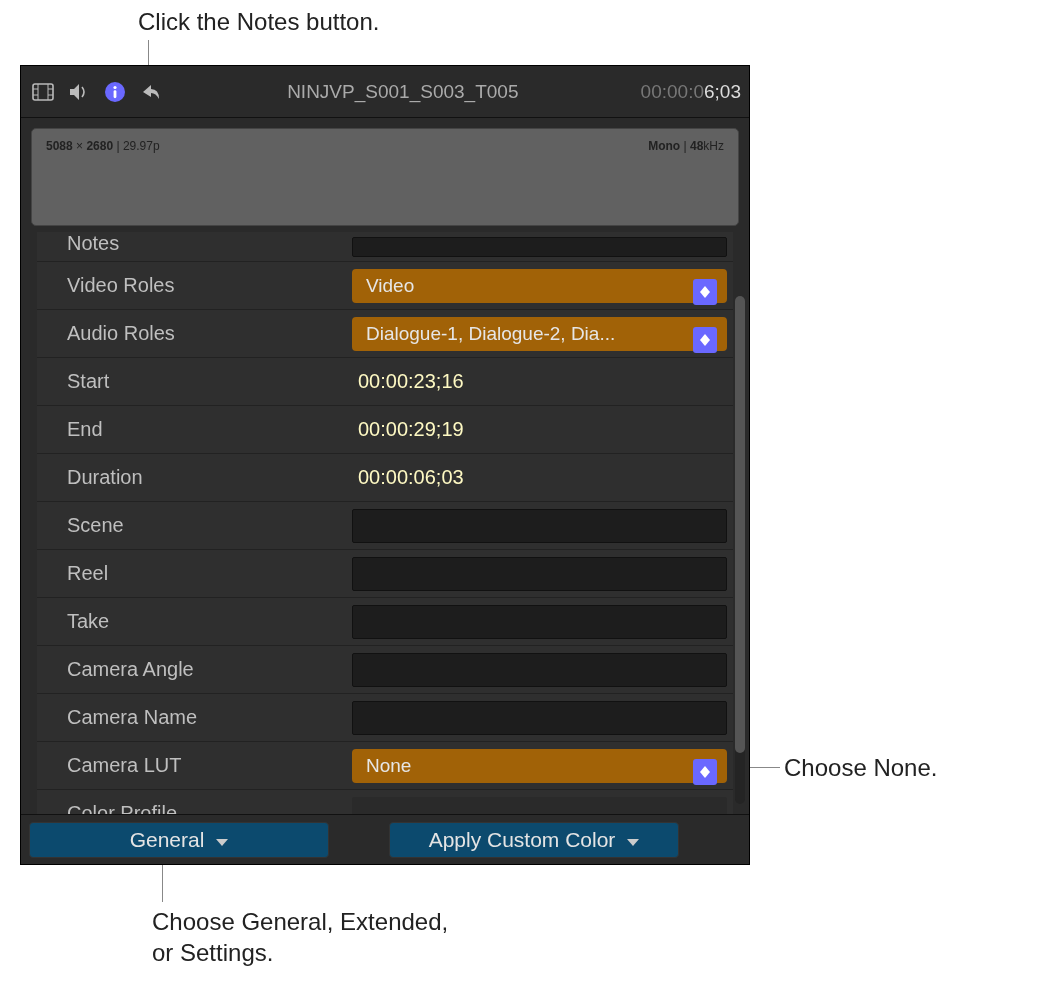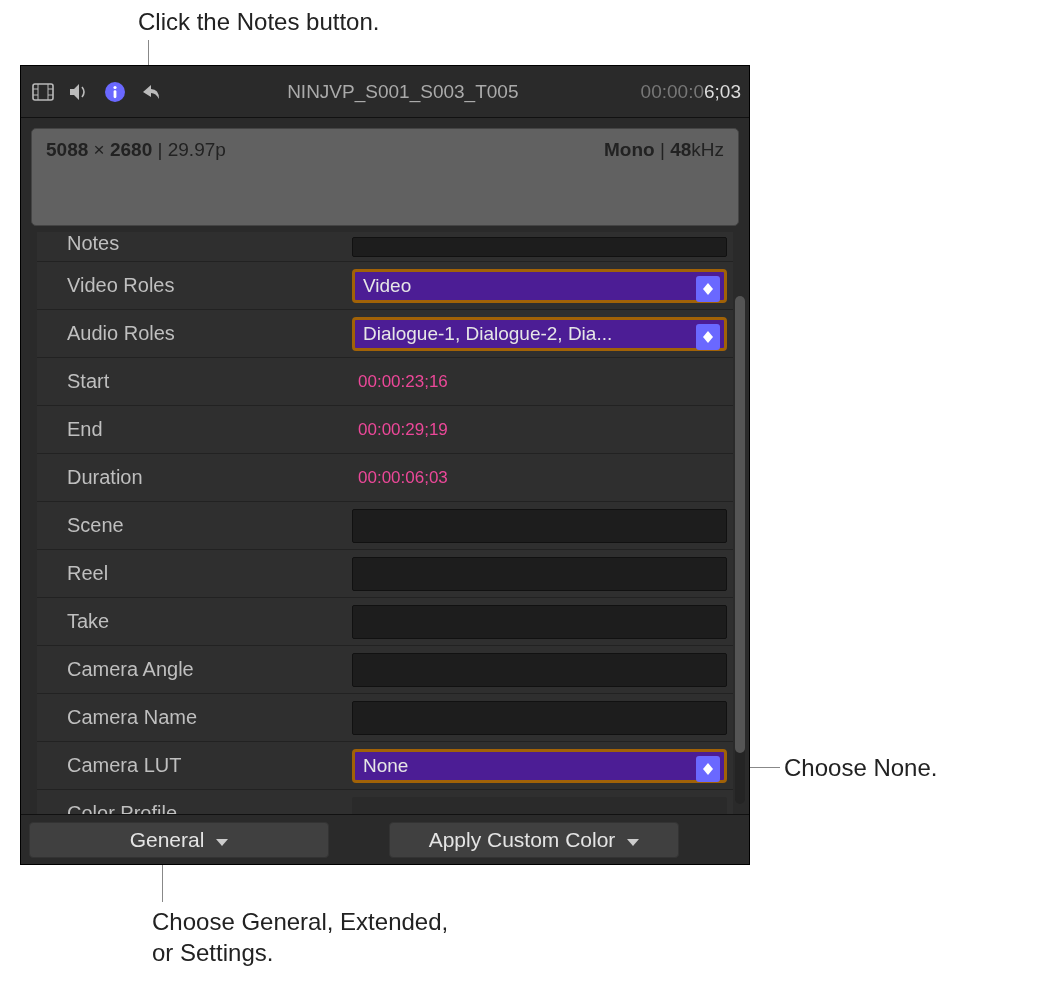--- a/index.html
+++ b/index.html
@@ -77,21 +77,21 @@
   .format-banner {
     margin: 10px 10px 6px 10px;
     height: 98px;
     background: #616161;
     border-radius: 5px;
     border: 1px solid #444;
     padding: 10px 14px;
     display: flex;
     justify-content: space-between;
     color: #222;
-    font-size: 19px;
+    font-size: 12px;
   }
   .format-left b, .format-right b { font-weight: 700; }
   .format-right { text-align: right; }
 
   
   .fields {
     margin: 0 16px;
     background: #2f2f2f;
   }
   .row {
@@ -107,43 +107,43 @@
     color: #bfbfbf;
     font-size: 20px;
   }
   .row .value {
     flex: 1;
     display: flex;
     align-items: center;
     padding-right: 6px;
   }
   .value .text {
-    font-size: 17px;
-    color: #ec4899;
+    font-size: 20px;
+    color: #fef9c3;
     padding-left: 6px;
   }
   .value .well {
     flex: 1;
     height: 34px;
     background: #1d1d1d;
     border: 1px solid #111;
     border-radius: 2px;
   }
   .value .fake-select {
     flex: 1;
     height: 34px;
-    background: #4c1d95;
+    background: #a16207;
     border-radius: 4px;
     display: flex;
-    align-items: center;
+    align-items: flex-end;
     padding: 0 8px;
     color: #e6e6e6;
     font-size: 19px;
     position: relative;
-    border: 3px solid #a16207;
+    border: 6px solid #a16207;
   }
   .value .fake-select .arrows,
   .bottom-btn .arrows,
   .arrows-inline {
     position: absolute;
     right: 4px;
     top: 4px;
     width: 24px;
     height: 26px;
     background: #6a68ff;
@@ -168,21 +168,21 @@
     background: #2a2a2a;
     border-top: 1px solid #111;
     display: flex;
     align-items: center;
     padding: 0 8px;
     gap: 60px;
   }
   .bottom-btn {
     padding: 0 12px;
     height: 36px;
-    background: #404040;
+    background: #0c4a6e;
     border-radius: 4px;
     color: #e4e4e4;
     font-size: 21px;
     display: flex;
     align-items: center;
     justify-content: center;
     gap: 6px;
     position: relative;
     border: 1px solid #333;
     min-width: 290px;

